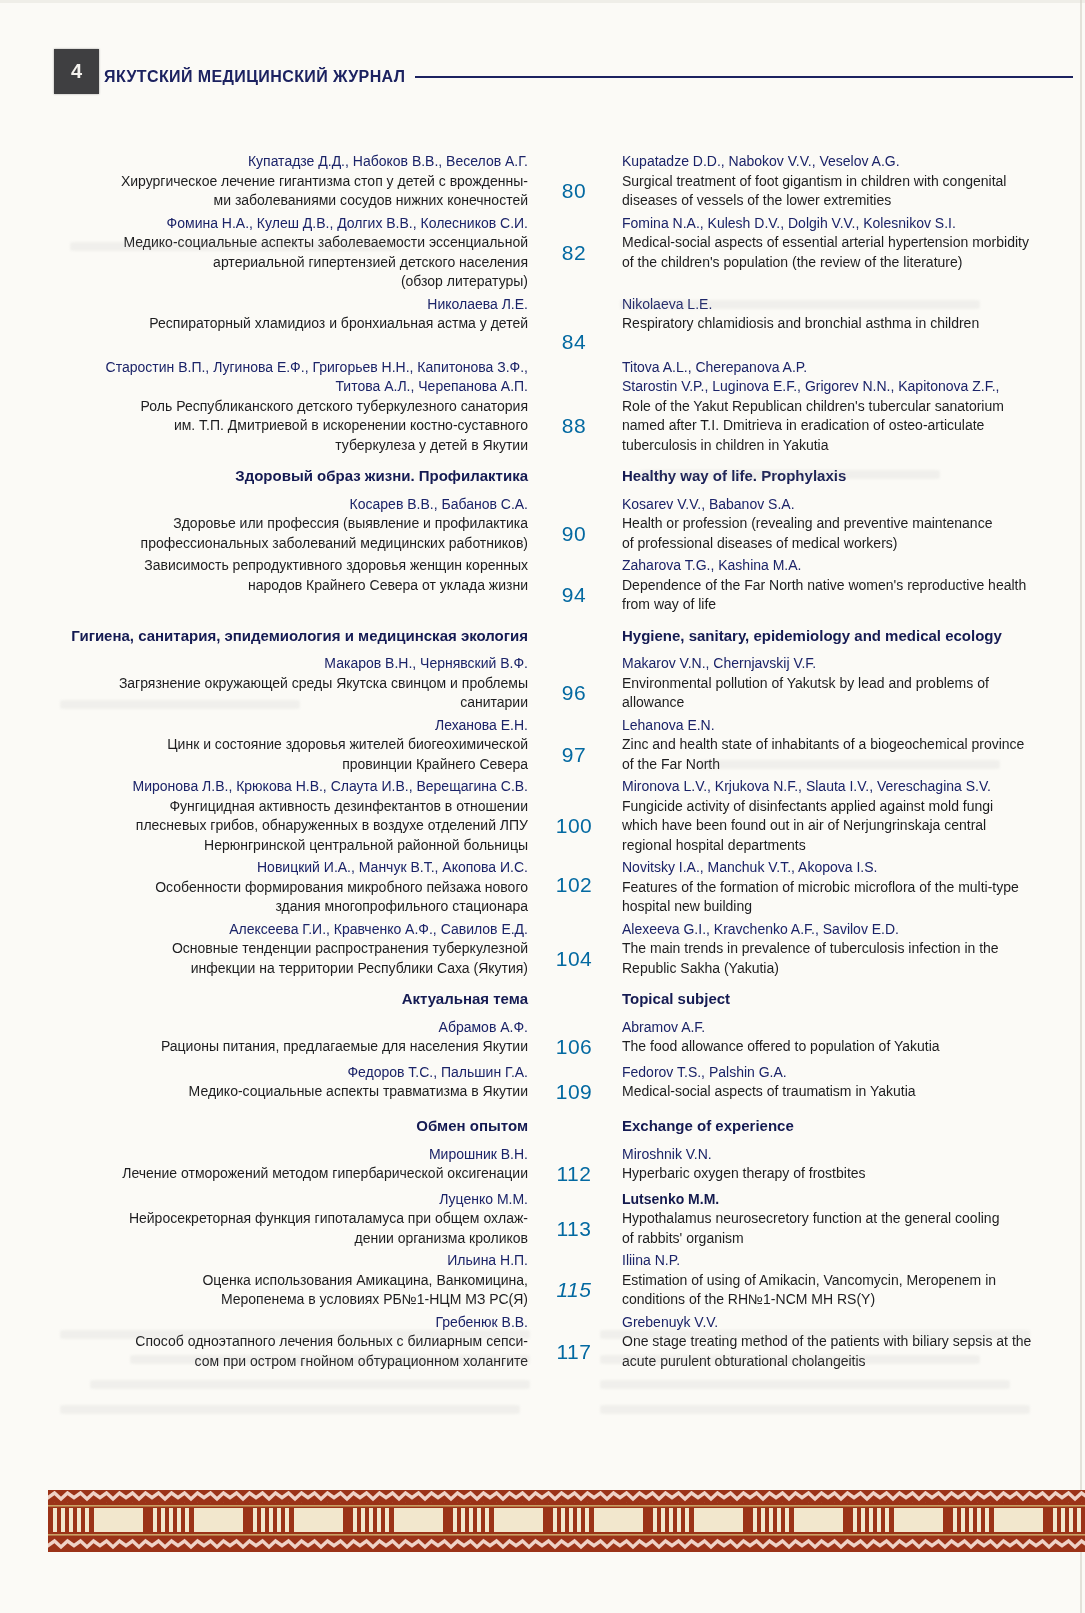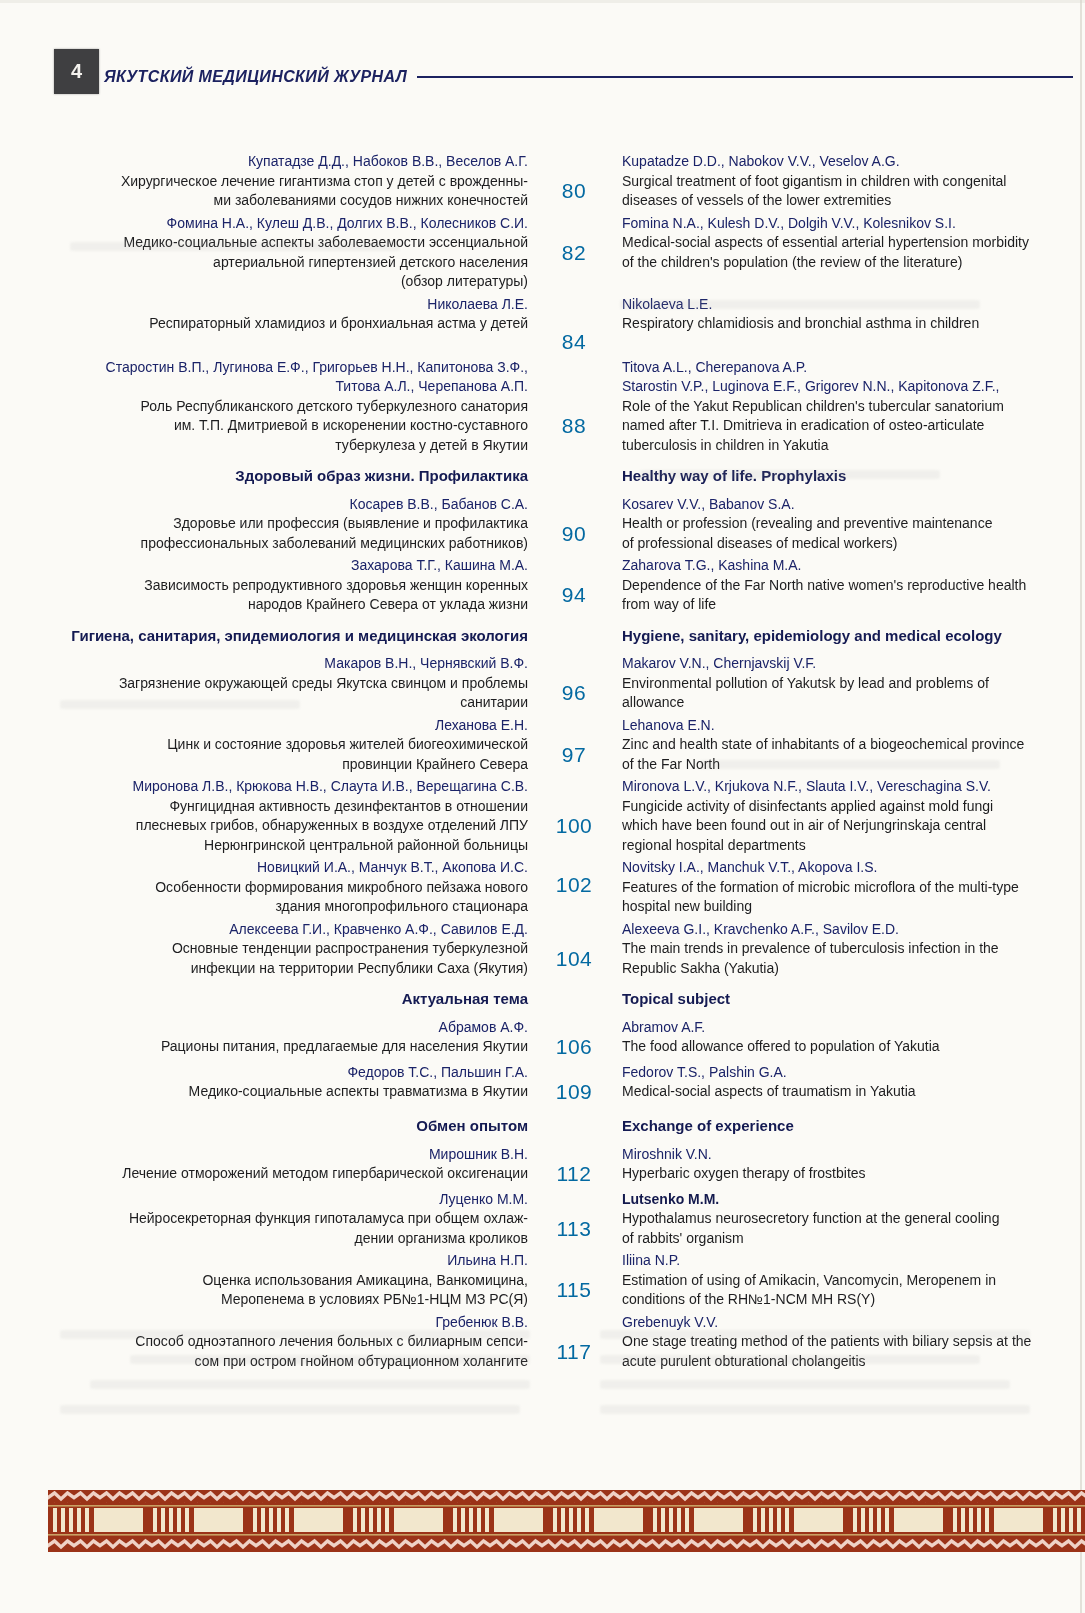--- a/index.html
+++ b/index.html
@@ -16,21 +16,21 @@
 
   
   .page-num-box{
     position:absolute;left:54px;top:49px;width:45px;height:45px;
     background:#3f3f41;display:flex;align-items:center;justify-content:center;
     box-shadow:0 0 2px rgba(0,0,0,.35);
   }
   .page-num-box span{color:#f4f2ee;font-size:20px;font-weight:bold;}
   .header-bar{
     position:absolute;left:104px;right:12px;top:68px;
-    display:flex;align-items:baseline;font-style:italic;
+    display:flex;align-items:baseline;
   }
   .journal-title{
     font-size:16px;font-weight:bold;color:#1c2260;letter-spacing:.4px;white-space:nowrap;
   }
   .header-rule{flex:1;margin-left:10px;border-bottom:2px solid #1c2260;transform:translateY(-4px);}
 
   
   #toc{position:absolute;left:64px;top:152px;width:1007px;font-size:14px;line-height:19.5px;}
   .grid-row{display:grid;grid-template-columns:464px 92px 1fr;}
   .entry-row{margin-bottom:3px;}
@@ -130,21 +130,20 @@
       </div>
       <div class="cell num"><div class="page-no" style="margin-top: 26px;">90</div></div>
       <div class="cell en">
         <div class="authors">Kosarev V.V., Babanov S.A.</div>
         <div class="title">Health or profession (revealing and preventive maintenance</div>
         <div class="title">of professional diseases of medical workers)</div>
       </div>
     </div>
     <div class="grid-row entry-row">
       <div class="cell ru">
-        <div class="authors">Захарова Т.Г., Кашина М.А.</div>
         <div class="title">Зависимость репродуктивного здоровья женщин коренных</div>
         <div class="title">народов Крайнего Севера от уклада жизни</div>
       </div>
       <div class="cell num"><div class="page-no" style="margin-top: 26px;">94</div></div>
       <div class="cell en">
         <div class="authors">Zaharova T.G., Kashina M.A.</div>
         <div class="title">Dependence of the Far North native women's reproductive health</div>
         <div class="title">from way of life</div>
       </div>
     </div>
@@ -275,21 +274,21 @@
         <div class="title">Hypothalamus neurosecretory function at the general cooling</div>
         <div class="title">of rabbits' organism</div>
       </div>
     </div>
     <div class="grid-row entry-row">
       <div class="cell ru">
         <div class="authors">Ильина Н.П.</div>
         <div class="title">Оценка использования Амикацина, Ванкомицина,</div>
         <div class="title">Меропенема в условиях РБ№1-НЦМ МЗ РС(Я)</div>
       </div>
-      <div class="cell num"><div class="page-no" style="margin-top: 26px;">115</div></div>
+      <div class="cell num"><div class="page-no" style="margin-top: 26px; font-style: italic;">115</div></div>
       <div class="cell en">
         <div class="authors">Iliina N.P.</div>
         <div class="title">Estimation of using of Amikacin, Vancomycin, Meropenem in</div>
         <div class="title">conditions of the RH№1-NCM MH RS(Y)</div>
       </div>
     </div>
     <div class="grid-row entry-row">
       <div class="cell ru">
         <div class="authors">Гребенюк В.В.</div>
         <div class="title">Способ одноэтапного лечения больных с билиарным сепси-</div>

